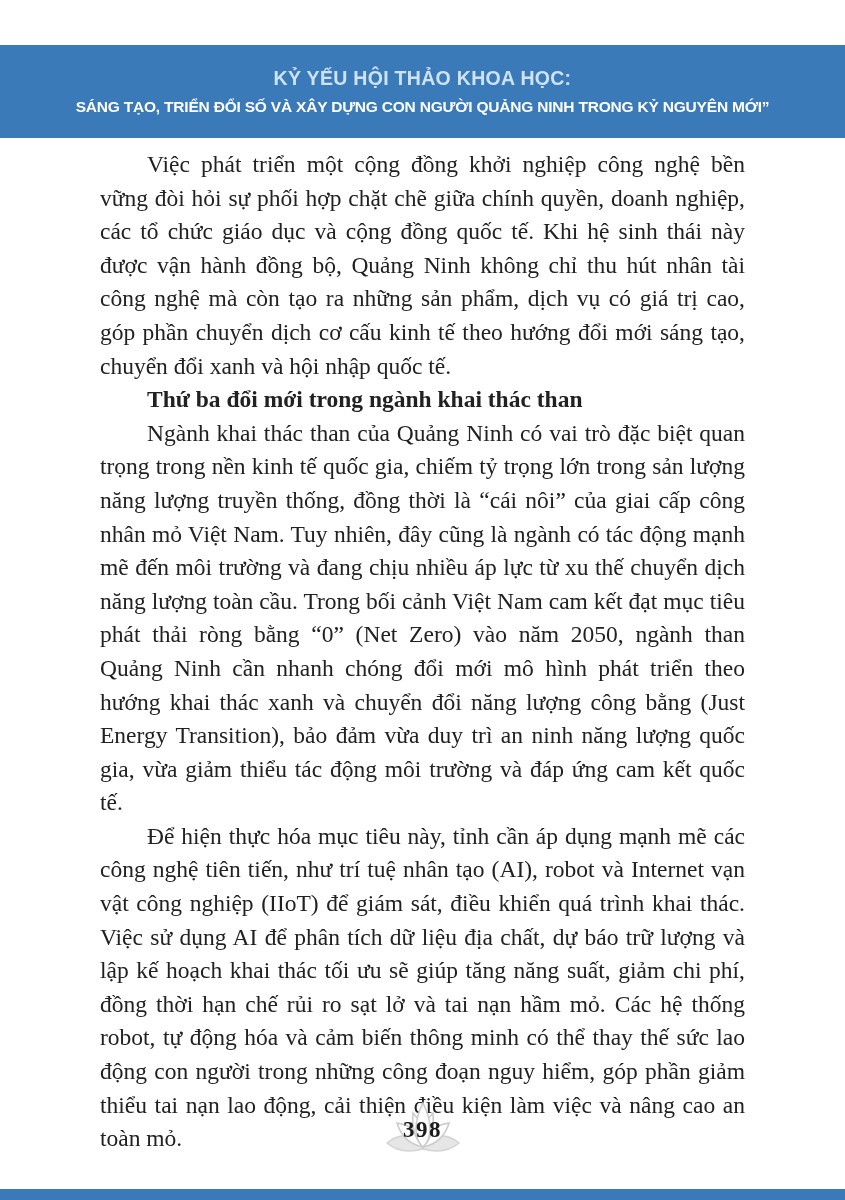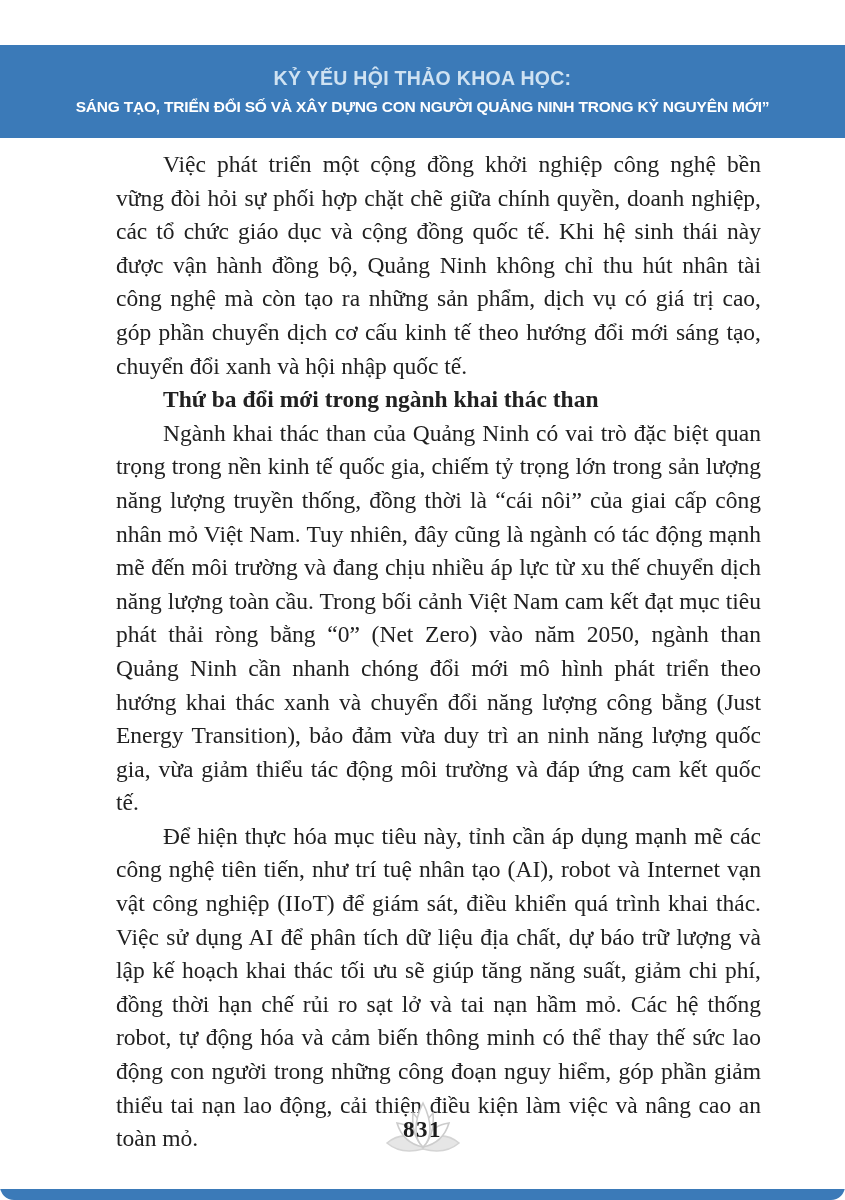--- a/index.html
+++ b/index.html
@@ -2,21 +2,20 @@
 <html><head>
 <meta charset="utf-8">
 <style>
   html,body{margin:0;padding:0;}
   .page{
     position:relative;
     width:845px;height:1200px;
     background:#ffffff;
     overflow:hidden;
     font-family:"Liberation Serif", serif;
-    border-radius:14px;
   }
   
   .header-band{
     position:absolute;left:0;top:45px;width:845px;height:93px;
     background:#3b7ab8;
     display:flex;flex-direction:column;align-items:center;justify-content:center;
     text-align:center;
   }
   .header-band .line1{
     font-family:"Liberation Sans", sans-serif;
@@ -33,21 +32,20 @@
     font-size:15.5px;
     letter-spacing:-0.2px;
     color:#ffffff;
     white-space:nowrap;
     line-height:27px;
   }
   
   .body-text{
     position:absolute;left:100px;top:148px;width:645px;
     color:#212121;
-    margin-left:16px;
   }
   .body-text p{
     margin:0;
     font-size:23.5px;
     line-height:33.6px;
     text-align:justify;
     text-indent:47px;
   }
   .body-text p.section-heading{
     font-weight:bold;
@@ -102,19 +100,19 @@
 
           <path d="M60,50 Q40,46 34,26 Q50,28 57,42 Q60,47 60,50 Z" fill="#ffffff"></path>
           <path d="M60,50 Q80,46 86,26 Q70,28 63,42 Q60,47 60,50 Z" fill="#ffffff"></path>
 
           <path d="M60,50 Q48,38 50,16 Q60,26 61,40 Z" fill="#ffffff"></path>
           <path d="M60,50 Q72,38 70,16 Q60,26 59,40 Z" fill="#ffffff"></path>
 
           <path d="M60,6 Q53,20 53,32 Q53,44 60,50 Q67,44 67,32 Q67,20 60,6 Z" fill="#ffffff"></path>
         </g>
       </svg>
-      <div class="page-number">831</div>
+      <div class="page-number">398</div>
     </div>
   </div>
 
   <div class="bottom-bar"></div>
 
 </div>
 
 </body></html>

